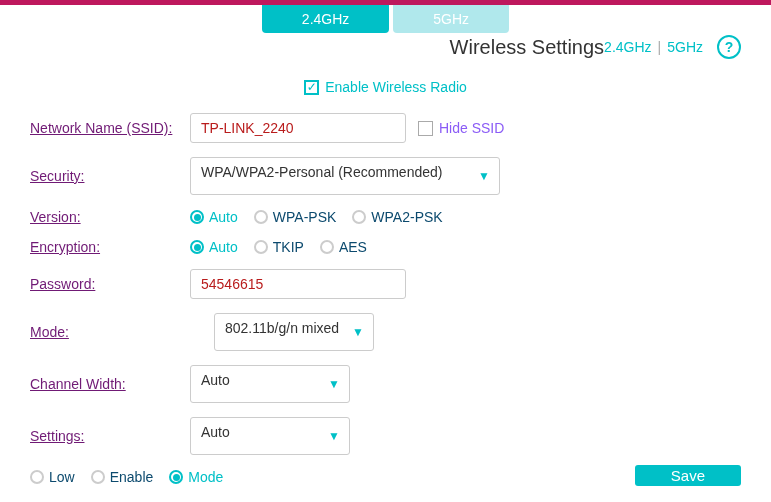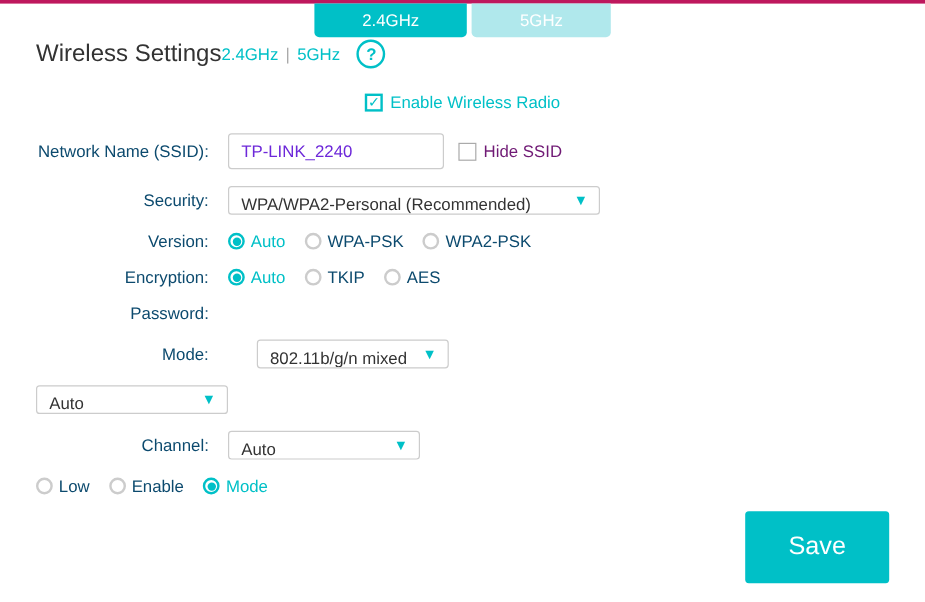--- a/index.html
+++ b/index.html
@@ -12,21 +12,21 @@
       align-items: center;
       width: 771px;
       height: 502px;
       overflow: hidden;
     }
     .main-container {
       width: 771px;
       height: 502px;
       background: #fff;
       position: relative;
-      border-top: 3px solid #be185d;
+      border-top: 5px solid #be185d;
     }
     .top-tabs {
       display: flex;
       justify-content: center;
       gap: 4px;
       padding-top: 0;
       position: absolute;
       top: 0;
       left: 0;
       right: 0;
@@ -46,21 +46,21 @@
     .tab-btn.inactive {
       background: #b0e8ec;
       color: #fff;
     }
     .content-area {
       padding: 20px 30px 20px 30px;
       margin-top: 10px;
     }
     .page-header {
       display: flex;
-      justify-content: flex-start;
+      justify-content: flex-end;
       align-items: center;
       margin-bottom: 20px;
     }
     .page-title {
       font-size: 20px;
       font-weight: 300;
       color: #333;
     }
     .freq-link-active {
       color: #00c0c7;
@@ -105,49 +105,49 @@
     .form-table {
       width: 100%;
     }
     .form-row {
       display: flex;
       align-items: center;
       margin-bottom: 14px;
     }
     .form-label {
       width: 160px;
-      text-align: right;
       padding-right: 16px;
-      color: #0c4a6e;
+      color: #701a75;
       font-size: 14px;
       flex-shrink: 0;
+      text-decoration: underline;
     }
     .form-control-area {
       display: flex;
       align-items: center;
       flex: 1;
       gap: 12px;
     }
     .text-input {
       border: 1px solid #ccc;
       border-radius: 3px;
       padding: 6px 10px;
       font-size: 14px;
-      color: #6d28d9;
+      color: #b91c1c;
       outline: none;
-      width: 180px;
+      width: 216px;
     }
     .select-wrapper {
       position: relative;
       display: inline-block;
     }
     .form-select {
       border: 1px solid #ccc;
       border-radius: 3px;
-      padding: 6px 32px 0 10px;
+      padding: 6px 32px 14px 10px;
       font-size: 14px;
       color: #333;
       appearance: none;
       -webkit-appearance: none;
       background: #fff;
       outline: none;
       cursor: pointer;
       min-width: 160px;
     }
     .select-arrow {
@@ -175,35 +175,35 @@
       font-size: 14px;
       color: #0c4a6e;
     }
     .radio-label.active-radio {
       color: #00c0c7;
     }
     .hide-ssid-label {
       display: flex;
       align-items: center;
       gap: 6px;
-      color: #701a75;
+      color: #8b5cf6;
       font-size: 14px;
       cursor: pointer;
     }
     .save-btn-row {
       position: absolute;
       bottom: 16px;
       right: 30px;
     }
     .save-btn {
       background: #00c0c7;
       color: #fff;
       border: none;
-      padding: 18px 36px;
-      font-size: 21px;
+      padding: 2px 36px;
+      font-size: 15px;
       border-radius: 3px;
       cursor: pointer;
     }
     .custom-checkbox {
       width: 15px;
       height: 15px;
       border: 2px solid #00c0c7;
       display: inline-flex;
       align-items: center;
       justify-content: center;
@@ -339,53 +339,57 @@
           </label>
           <label class="radio-label">
             <div class="custom-radio"></div>
             <span>AES</span>
           </label>
         </div>
       </div>
 
       <div class="form-row">
         <div class="form-label">Password:</div>
+        <div class="form-control-area">
+          <input type="text" class="text-input" value="54546615" style="">
+        </div>
       </div>
 
       <div class="form-row">
         <div class="form-label">Mode:</div>
         <div class="form-control-area">
           <div class="select-wrapper">
             <select class="form-select" style="min-width:160px;margin-left:24px;">
               <option>802.11b/g/n mixed</option>
               <option>802.11b/g mixed</option>
               <option>802.11n only</option>
               <option>802.11g only</option>
               <option>802.11b only</option>
             </select>
             <span class="select-arrow">▼</span>
           </div>
         </div>
       </div>
 
       <div class="form-row">
+        <div class="form-label">Channel Width:</div>
         <div class="form-control-area">
           <div class="select-wrapper">
             <select class="form-select" style="min-width:160px;">
               <option>Auto</option>
               <option>20MHz</option>
               <option>40MHz</option>
             </select>
             <span class="select-arrow">▼</span>
           </div>
         </div>
       </div>
 
       <div class="form-row">
-        <div class="form-label">Channel:</div>
+        <div class="form-label">Settings:</div>
         <div class="form-control-area">
           <div class="select-wrapper">
             <select class="form-select" style="min-width:160px;">
               <option>Auto</option>
               <option>1</option><option>2</option><option>3</option><option>4</option>
               <option>5</option><option>6</option><option>7</option><option>8</option>
               <option>9</option><option>10</option><option>11</option><option>12</option><option>13</option>
             </select>
             <span class="select-arrow">▼</span>
           </div>

